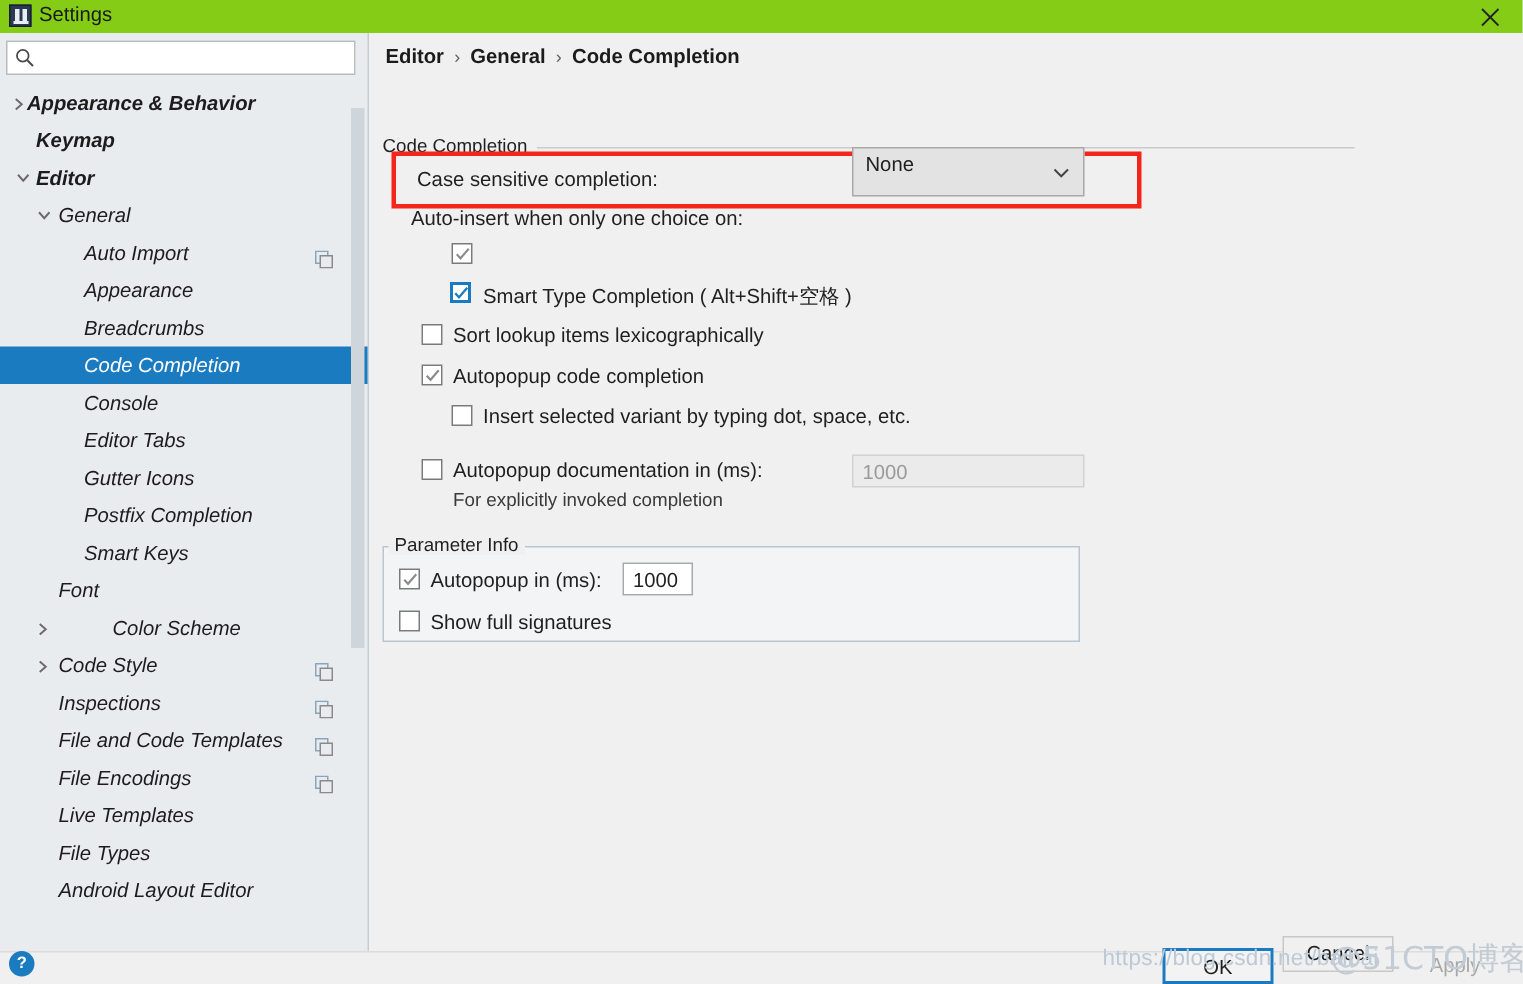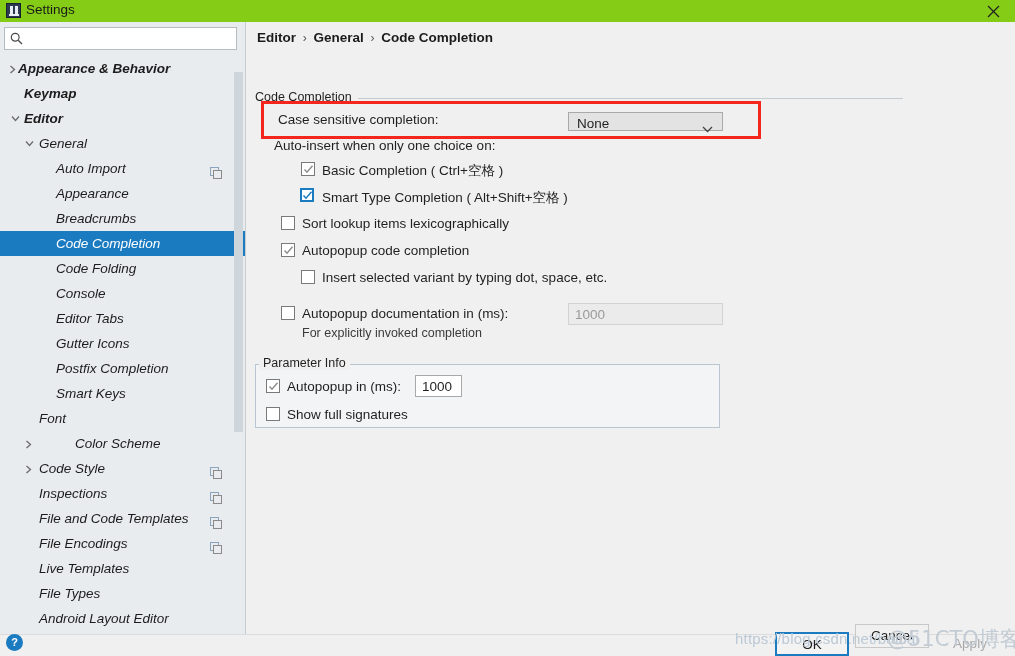--- a/index.html
+++ b/index.html
@@ -170,23 +170,20 @@
         <div class="node">
           <span class="lbl" style="left: 56px;">Appearance</span>
         </div>
         <div class="node">
           <span class="lbl" style="left: 56px;">Breadcrumbs</span>
         </div>
         <div class="node sel">
           <span class="lbl" style="left: 56px;">Code Completion</span>
         </div>
         <div class="node">
-          <span class="lbl" style="left: 56px;">Code Folding</span>
-        </div>
-        <div class="node">
           <span class="lbl" style="left: 56px;">Console</span>
         </div>
         <div class="node">
           <span class="lbl" style="left: 56px;">Editor Tabs</span>
         </div>
         <div class="node">
           <span class="lbl" style="left: 56px;">Gutter Icons</span>
         </div>
         <div class="node">
           <span class="lbl" style="left: 56px;">Postfix Completion</span>
@@ -263,39 +260,38 @@
     </div>
 
     <div class="group" style="left:8px;top:76px;width:650px;">
       <div class="group-line" style="left:100px;width:548px;"></div>
       <div class="group-cap">Code Completion</div>
     </div>
 
     <div class="redbox" style="left:14px;top:79px;width:500px;height:38px;"></div>
 
     <div class="lbl-static" style="left:31px;top:90px;text-align:right;">Case sensitive completion:</div>
-    <div class="combo" style="left:321px;top:90px;width:155px;height:19px;">
+    <div class="combo" style="left:321px;top:76px;width:155px;height:33px;">
       <span class="cval">None</span>
       <span class="carrow">
         <svg width="11" height="7" viewBox="0 0 11 7">
           <polyline points="1,1 5.5,5.5 10,1" fill="none" stroke="#444" stroke-width="1.3"></polyline>
         </svg>
       </span>
     </div>
 
     <div class="lbl-static" style="left:27px;top:116px;">Auto-insert when only one choice on:</div>
 
     <div class="cb" style="left:54px;top:140px;">
       <span class="tick">
         <svg width="11" height="11" viewBox="0 0 11 11">
           <polyline points="1.5,5.5 4,8.2 9.5,1.8" fill="none" stroke="#8c8c8c" stroke-width="1.4"></polyline>
         </svg>
       </span>
     </div>
-    <div class="cbrow-lbl" style="left:75px;top:140px;">Basic Completion ( Ctrl+空格 )</div>
 
     <div class="cb focus" style="left:53px;top:166px;">
       <span class="tick" style="left:0;top:-1px;">
         <svg width="11" height="11" viewBox="0 0 11 11">
           <polyline points="1.5,5.5 4,8.2 9.5,1.8" fill="none" stroke="#1a7bc0" stroke-width="1.5"></polyline>
         </svg>
       </span>
     </div>
     <div class="cbrow-lbl" style="left:75px;top:167px;">Smart Type Completion ( Alt+Shift+空格 )</div>
 

